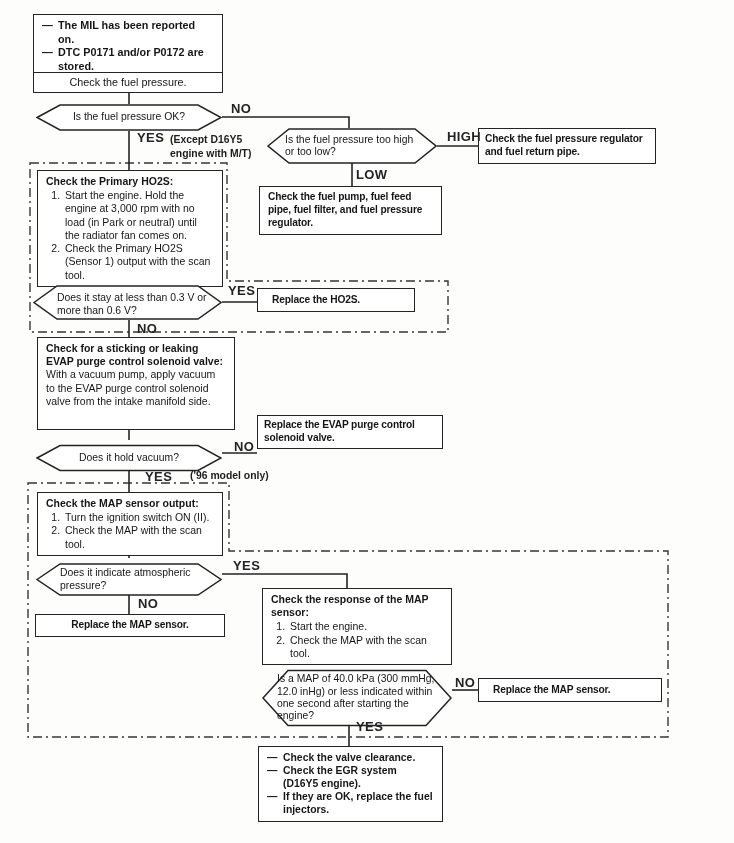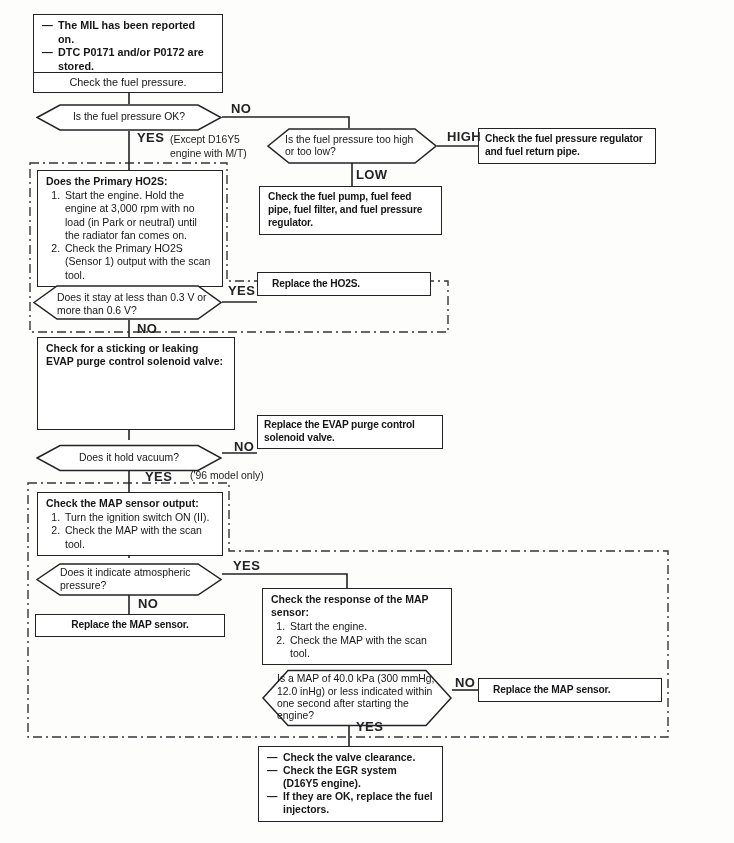--- a/index.html
+++ b/index.html
@@ -29,21 +29,21 @@
     position:absolute;inset:0;display:flex;align-items:center;
     font-size:10.4px;line-height:1.2;box-sizing:border-box;
   }
   .hex .htext.mid{justify-content:center;text-align:center;}
   .lbl{
     position:absolute;font-size:13px;font-weight:bold;color:#232326;
     letter-spacing:0.4px;white-space:nowrap;
   }
   .note{
     position:absolute;font-size:10.4px;color:#1d1d1f;line-height:1.35;
-    font-weight:normal;
+    font-weight:bold;
   }
 </style>
 </head>
 <body>
 
 <div class="stage">
 
   <svg class="layer" viewBox="0 0 734 843">
     <path class="dashdot" d="M30 163 H227 V281 H448 V332 H30 Z"></path>
     <path class="dashdot" d="M28 483 H229 V551 H668 V737 H28 Z"></path>
@@ -94,40 +94,41 @@
       <polygon points="1,13.5 24,1 162,1 185,13.5 162,26 24,26" fill="#ffffff" stroke="#232326" stroke-width="1.5"></polygon>
     </svg>
     <div class="htext mid" style="padding:0 26px;">Is the fuel pressure OK?</div>
   </div>
 
   <div class="box sm bold" style="left:478px;top:128px;width:178px;min-height:36px;padding:4px 6px;"><span>Check the fuel pressure regulator and fuel return pipe.</span></div>
 
   <div class="box sm bold" style="left:259px;top:186px;width:183px;min-height:46px;"><span>Check the fuel pump, fuel feed pipe, fuel filter, and fuel pressure regulator.</span></div>
 
   <div class="box" style="left:37px;top:170px;width:186px;min-height:100px;font-size:10.5px;">
-    <div class="bold">Does the Primary HO2S:</div>
+    <div class="bold">Check the Primary HO2S:</div>
     <ol class="steps">
       <li>Start the engine. Hold the engine at 3,000 rpm with no load (in Park or neutral) until the radiator fan comes on.</li>
       <li>Check the Primary HO2S (Sensor 1) output with the scan tool.</li>
     </ol>
   </div>
 
   <div class="hex" style="left:33px;top:285px;width:189px;height:35px;">
     <svg viewBox="0 0 189 35">
       <polygon points="1,17.5 24,1 165,1 188,17.5 165,34 24,34" fill="#ffffff" stroke="#232326" stroke-width="1.5"></polygon>
     </svg>
     <div class="htext" style="padding:4px 10px 0 24px;">Does it stay at less than 0.3 V or more than 0.6 V?</div>
   </div>
 
-  <div class="box sm bold" style="left:257px;top:272px;width:174px;height:24px;display:flex;align-items:center;padding:2px 8px 2px 14px;">
+  <div class="box sm bold" style="left:257px;top:288px;width:158px;height:24px;display:flex;align-items:center;padding:2px 8px 2px 14px;">
       <span>Replace the HO2S.</span>
     </div>
 
   <div class="box" style="left:37px;top:337px;width:198px;min-height:93px;font-size:10.5px;">
     <div class="bold">Check for a sticking or leaking EVAP purge control solenoid valve:</div>
+    <div>With a vacuum pump, apply vacuum to the EVAP purge control solenoid valve from the intake manifold side.</div>
   </div>
 
   <div class="hex" style="left:36px;top:440px;width:186px;height:36px;">
     <svg viewBox="0 0 186 27">
       <polygon points="1,13.5 24,1 162,1 185,13.5 162,26 24,26" fill="#ffffff" stroke="#232326" stroke-width="1.5"></polygon>
     </svg>
     <div class="htext mid" style="padding:0 26px;">Does it hold vacuum?</div>
   </div>
 
   <div class="box sm bold" style="left:257px;top:415px;width:186px;min-height:30px;padding:3px 6px;"><span>Replace the EVAP purge control solenoid valve.</span></div>

